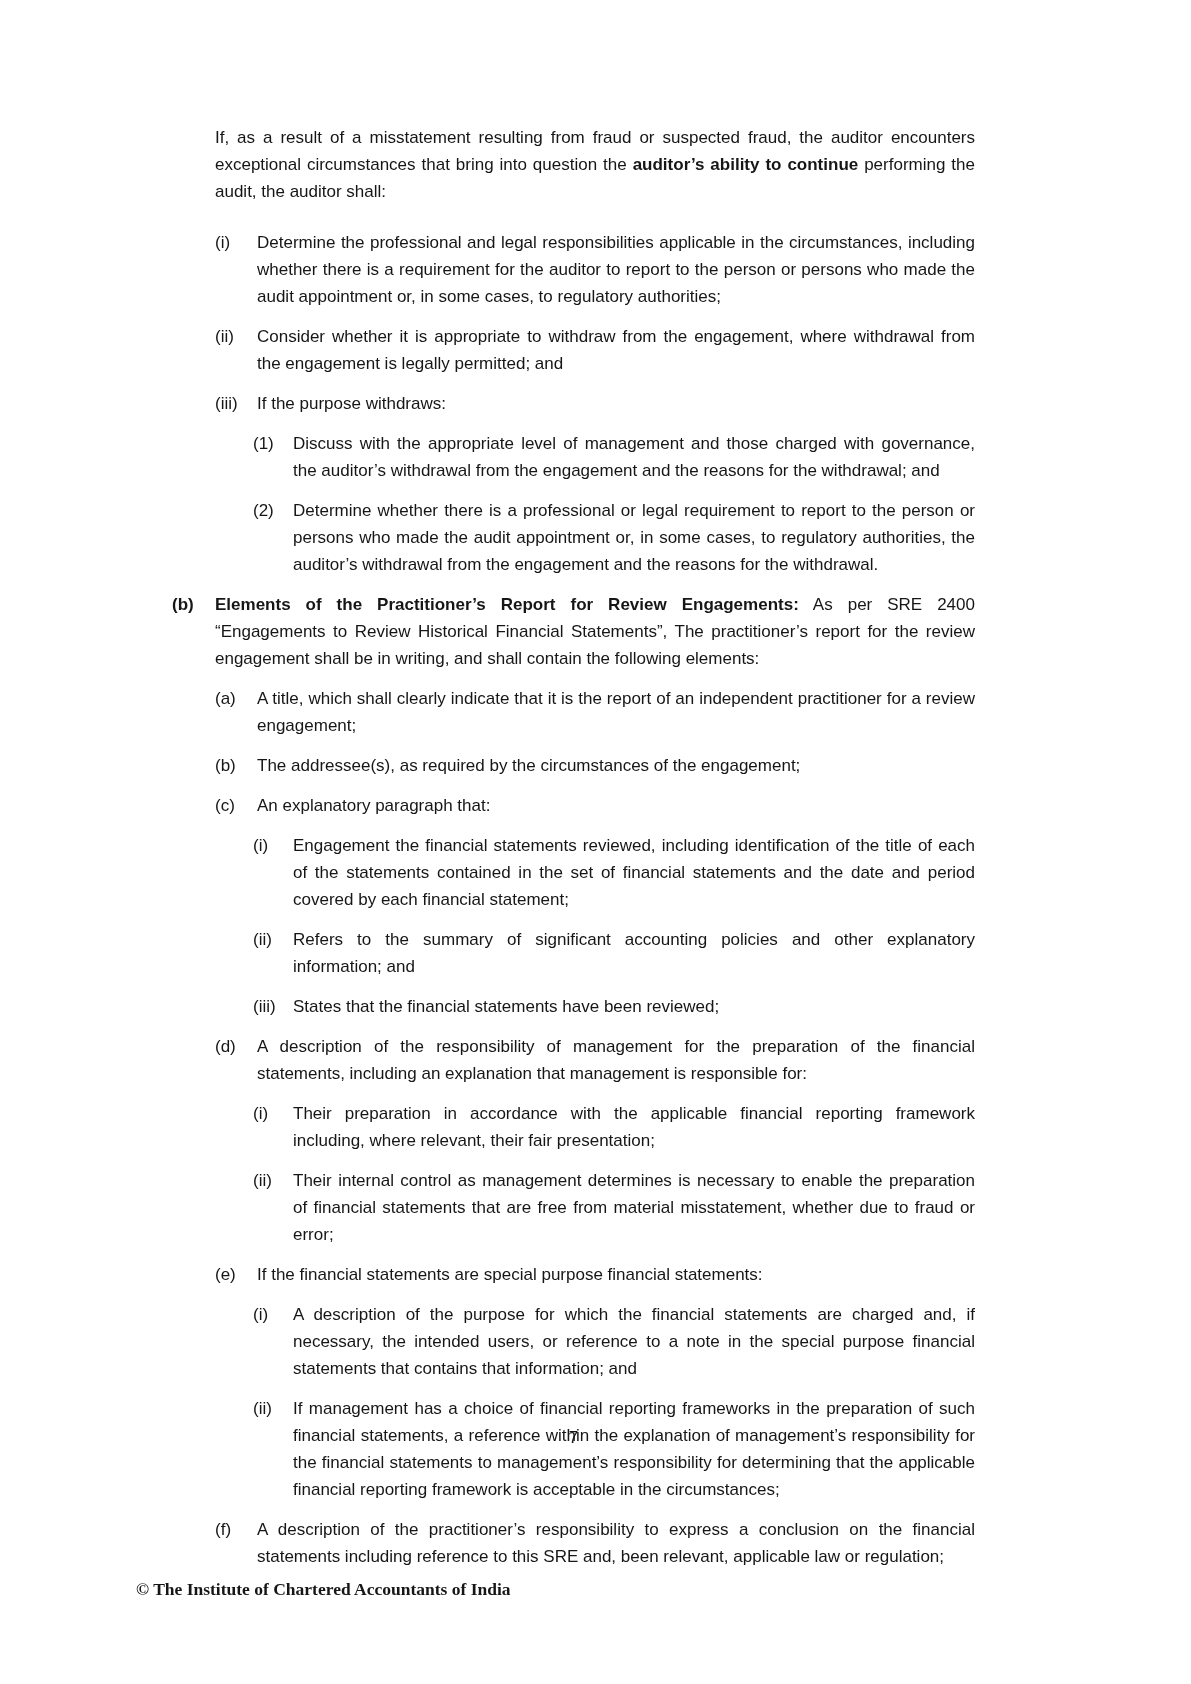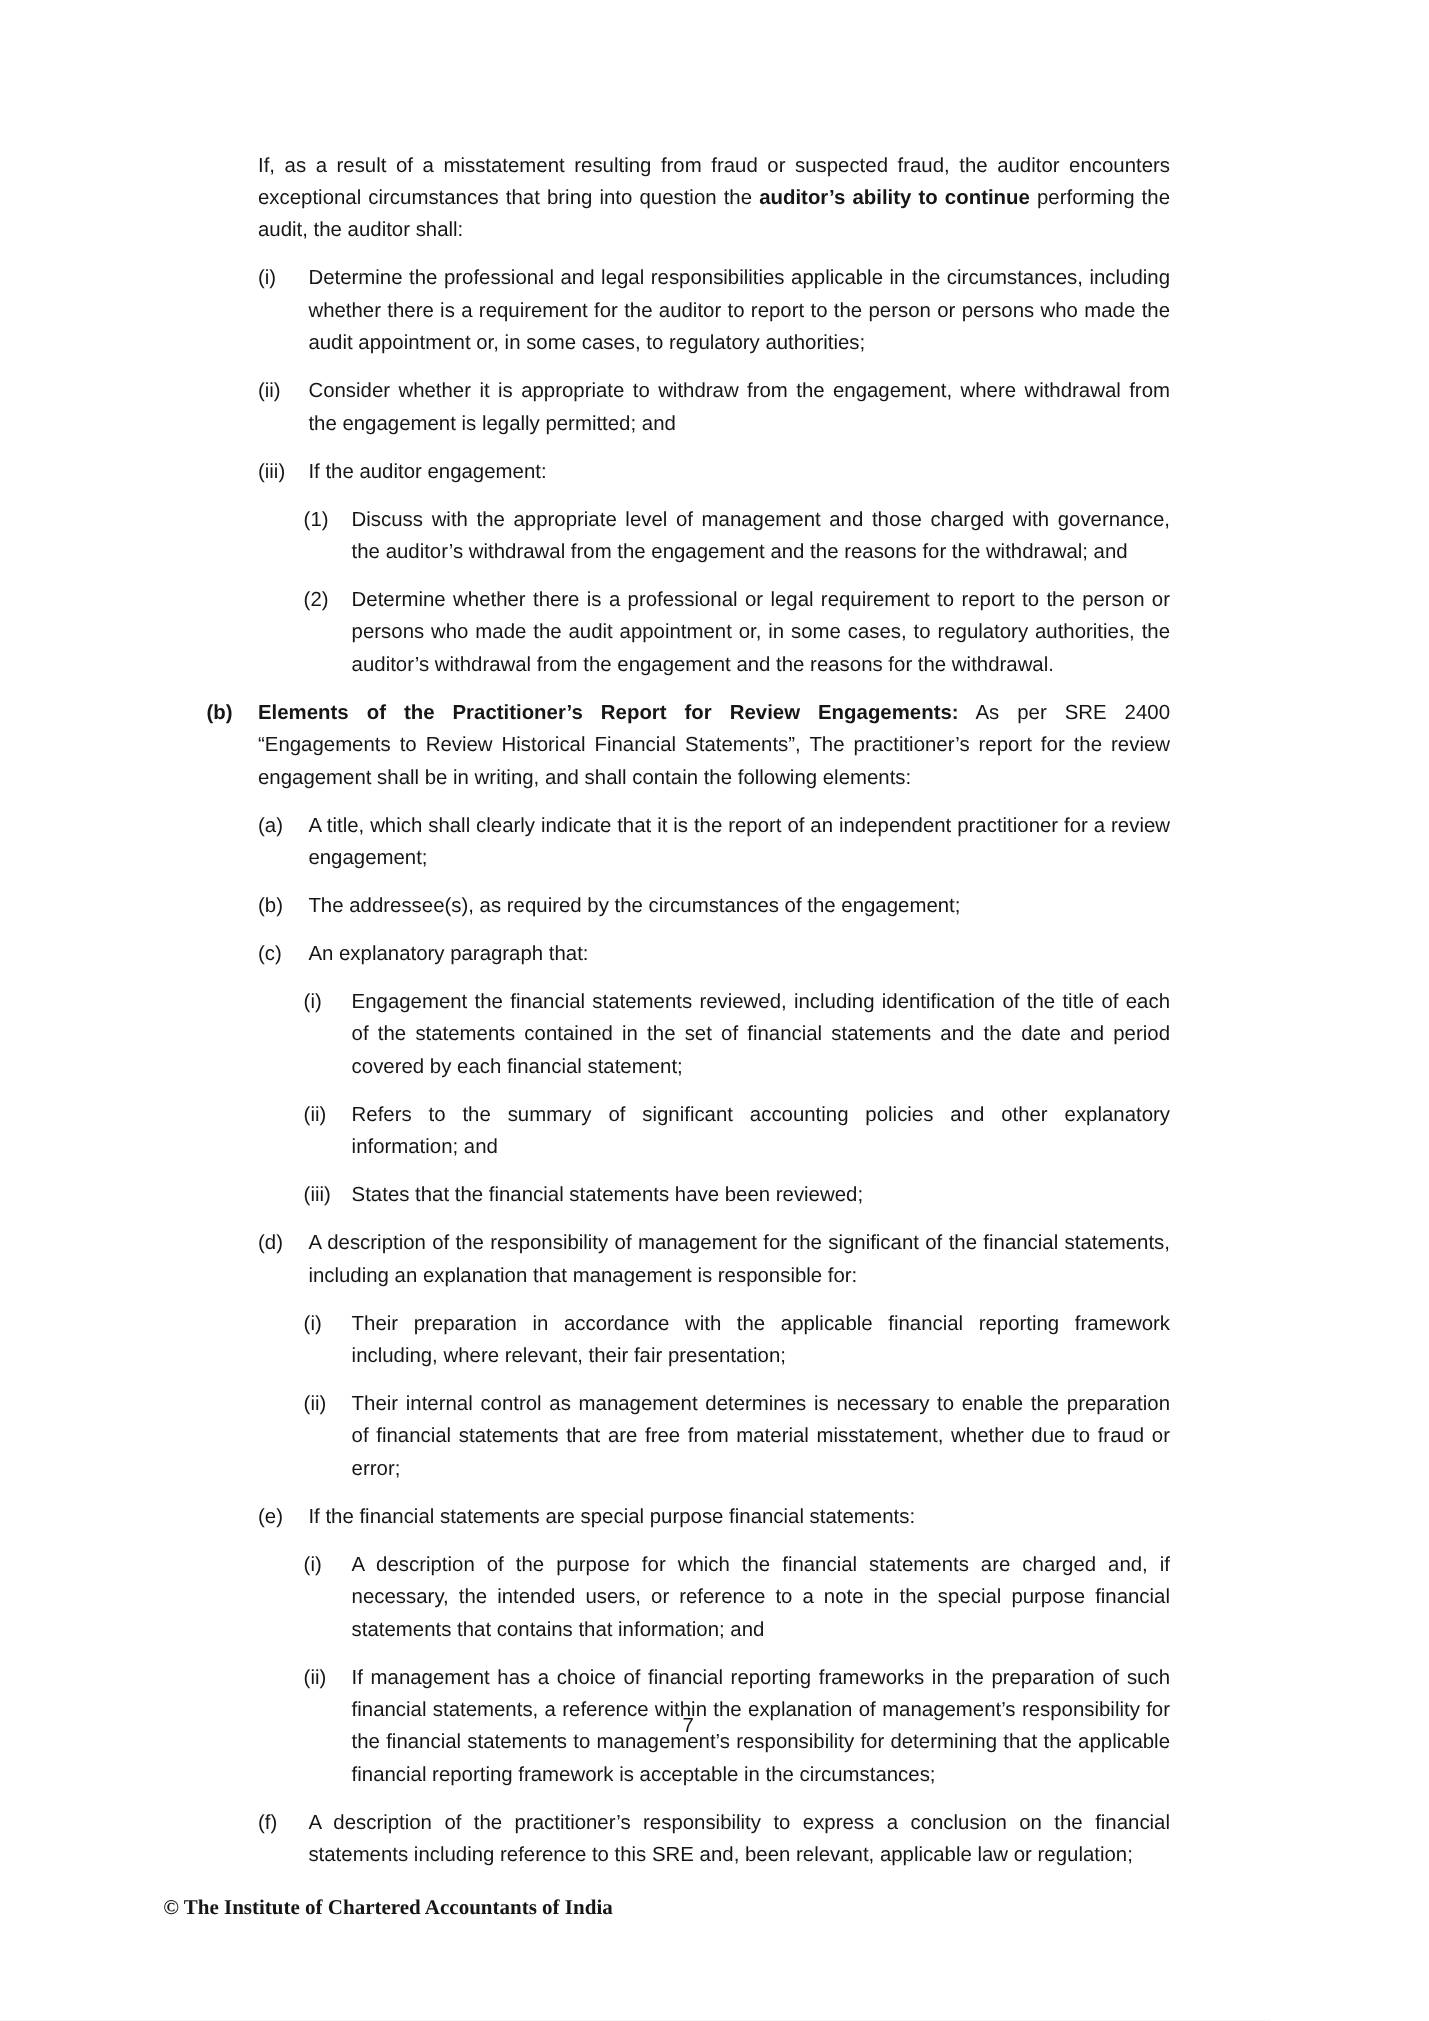--- a/index.html
+++ b/index.html
@@ -15,21 +15,21 @@
     font-size: 17px;
     line-height: 27px;
     overflow: hidden;
   }
   .content {
     position: absolute;
     left: 172px;
     top: 124px;
     width: 803px;
   }
-  .para { margin: 0 0 13px 0; }
+  .para { margin: 0 0 24px 0; }
   .justify { text-align: justify; }
   .indent1 { margin-left: 43px; }
   .row { display: flex; margin: 0 0 13px 0; }
   .row.indent1 { margin-left: 43px; }
   .row.indent2 { margin-left: 81px; }
   .lbl { flex: 0 0 42px; }
   .lbl.w40 { flex: 0 0 40px; }
   .lbl.w43 { flex: 0 0 43px; }
   .txt { flex: 1; margin: 0; }
   .bold { font-weight: bold; }
@@ -62,21 +62,21 @@
       <p class="txt justify">Determine the professional and legal responsibilities applicable in the circumstances, including whether there is a requirement for the auditor to report to the person or persons who made the audit appointment or, in some cases, to regulatory authorities;</p>
     </div>
 
     <div class="row indent1">
       <span class="lbl">(ii)</span>
       <p class="txt justify">Consider whether it is appropriate to withdraw from the engagement, where withdrawal from the engagement is legally permitted; and</p>
     </div>
 
     <div class="row indent1">
       <span class="lbl">(iii)</span>
-      <p class="txt justify">If the auditor engagement:</p>
+      <p class="txt justify">If the purpose withdraws:</p>
     </div>
 
     <div class="row indent2">
       <span class="lbl w40">(1)</span>
       <p class="txt justify">Discuss with the appropriate level of management and those charged with governance, the auditor’s withdrawal from the engagement and the reasons for the withdrawal; and</p>
     </div>
 
     <div class="row indent2">
       <span class="lbl w40">(2)</span>
       <p class="txt justify">Determine whether there is a professional or legal requirement to report to the person or persons who made the audit appointment or, in some cases, to regulatory authorities, the auditor’s withdrawal from the engagement and the reasons for the withdrawal.</p>
@@ -112,21 +112,21 @@
       <p class="txt justify">Refers to the summary of significant accounting policies and other explanatory information; and</p>
     </div>
 
     <div class="row indent2">
       <span class="lbl w40">(iii)</span>
       <p class="txt justify">States that the financial statements have been reviewed;</p>
     </div>
 
     <div class="row indent1">
       <span class="lbl">(d)</span>
-      <p class="txt justify">A description of the responsibility of management for the significant of the financial statements, including an explanation that management is responsible for:</p>
+      <p class="txt justify">A description of the responsibility of management for the preparation of the financial statements, including an explanation that management is responsible for:</p>
     </div>
 
     <div class="row indent2">
       <span class="lbl w40">(i)</span>
       <p class="txt justify">Their preparation in accordance with the applicable financial reporting framework including, where relevant, their fair presentation;</p>
     </div>
 
     <div class="row indent2">
       <span class="lbl w40">(ii)</span>
       <p class="txt justify">Their internal control as management determines is necessary to enable the preparation of financial statements that are free from material misstatement, whether due to fraud or error;</p>

